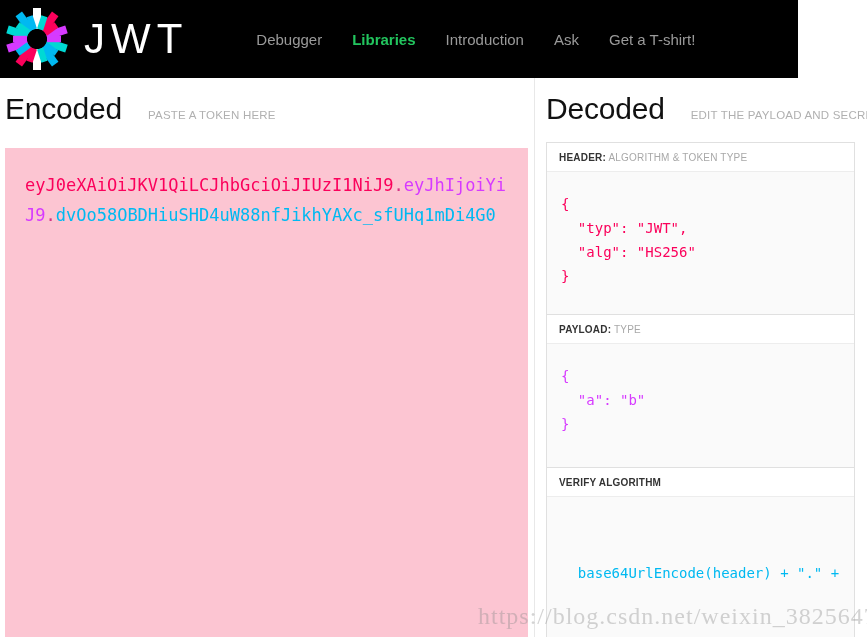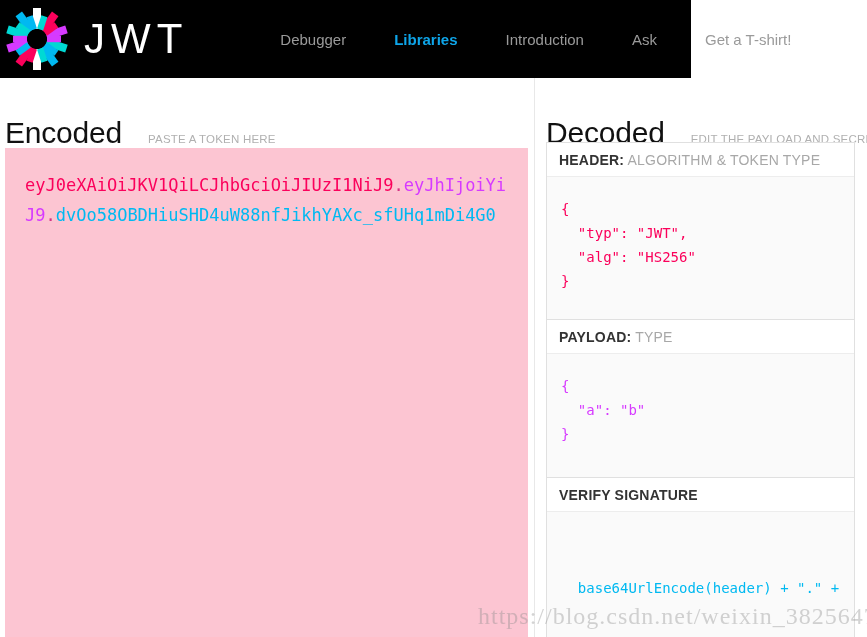--- a/index.html
+++ b/index.html
@@ -6,55 +6,55 @@
   html, body {
     width: 867px; height: 637px;
     background: #ffffff;
     font-family: "Liberation Sans", sans-serif;
     overflow: hidden;
   }
   #root { position: relative; width: 867px; height: 637px; overflow: hidden; }
 
   
   .navbar {
-    position: absolute; left: 0; top: 0; width: 691px; height: 78px;
+    position: absolute; left: 0; top: 0; width: 798px; height: 78px;
     background: #000000;
     display: flex; align-items: center;
   }
   .brand { display: flex; align-items: center; margin-left: 4px; }
   .logo-mark { position: relative; width: 66px; height: 66px; flex: none; }
   .wordmark {
     margin-left: 14px; color: #ffffff;
     font-size: 42px; font-weight: 300; letter-spacing: 6px;
     line-height: 1; font-family: "Liberation Sans", sans-serif;
     display: flex; align-items: baseline;
   }
 
   .nav-links {
     display: flex; align-items: center;
-    margin-left: 92px; gap: 48px;
+    margin-left: 68px; gap: 30px;
   }
   .nav-link {
     color: #9a9a9a; font-size: 15px; white-space: nowrap;
     text-decoration: none; cursor: pointer;
   }
-  .nav-link.active { color: #0ea5e9; font-weight: bold; }
+  .nav-link.active { color: #22c55e; font-weight: bold; }
 
   
   .col-left  { position: absolute; left: 0;   top: 78px; width: 534px; height: 559px; background:#fff; }
   .col-right { position: absolute; left: 540px; top: 78px; width: 315px; height: 559px; background:#fff; }
   .col-divider { position: absolute; left: 534px; top: 78px; width: 1px; height: 559px; background:#e8e8e8; }
 
   .panel-head {
     display: flex; align-items: baseline;
     padding-left: 5px; padding-top: 14px;
     white-space: nowrap;
   }
   .panel-head.right { padding-left: 6px; }
-  .panel-title { font-size: 30px; font-weight: 400; color: #111111; letter-spacing: -0.2px; margin-top: 24px; }
+  .panel-title { font-size: 30px; font-weight: 400; color: #111111; letter-spacing: -0.2px; }
   .panel-sub {
     margin-left: 26px; font-size: 11.5px; color: #b0b0b0;
     letter-spacing: 0.2px; text-transform: uppercase;
   }
 
   
   .token-box {
     position: absolute; left: 5px; top: 70px;
     width: 523px; height: 618px;
     background: #fcc5d2;
@@ -67,21 +67,21 @@
   .tk-header { color: #fb015b; }
   .tk-dot    { color: #d63384; }
   .tk-payload{ color: #d63aff; }
   .tk-sig    { color: #00b9f1; }
 
   
   .dec-wrap { position: absolute; left: 6px; top: 64px; width: 309px; }
   .dec-block { border: 1px solid #e0e0e0; border-bottom: none; background: #ffffff; }
   .dec-block.last { border-bottom: 1px solid #e0e0e0; }
   .dec-label {
-    padding: 9px 12px 8px 12px; font-size: 14px; letter-spacing: 0.2px;
+    padding: 9px 12px 8px 12px; font-size: 10px; letter-spacing: 0.2px;
     background: #ffffff; border-bottom: 1px solid #ededed;
     white-space: nowrap; overflow: hidden;
   }
   .dec-label b { color: #333333; font-weight: bold; }
   .dec-label span { color: #a8a8a8; }
   .dec-body {
     background: #fafafa;
     padding: 20px 14px 18px 14px;
     font-family: "DejaVu Sans Mono", monospace;
     font-size: 14px; line-height: 24px;
@@ -226,21 +226,21 @@
           <b>PAYLOAD:</b>
           <span>TYPE</span>
         </div>
         <div class="dec-body payload-json">{
   "a": "b"
 }</div>
       </div>
 
       <div class="dec-block last">
         <div class="dec-label">
-          <b>VERIFY SIGNATURE</b>
+          <b>VERIFY ALGORITHM</b>
         </div>
         <div class="dec-body sig-body">
           <div class="sig-line">  base64UrlEncode(header) + "." +</div>
           
           
           
         </div>
       </div>
 
     </div>

